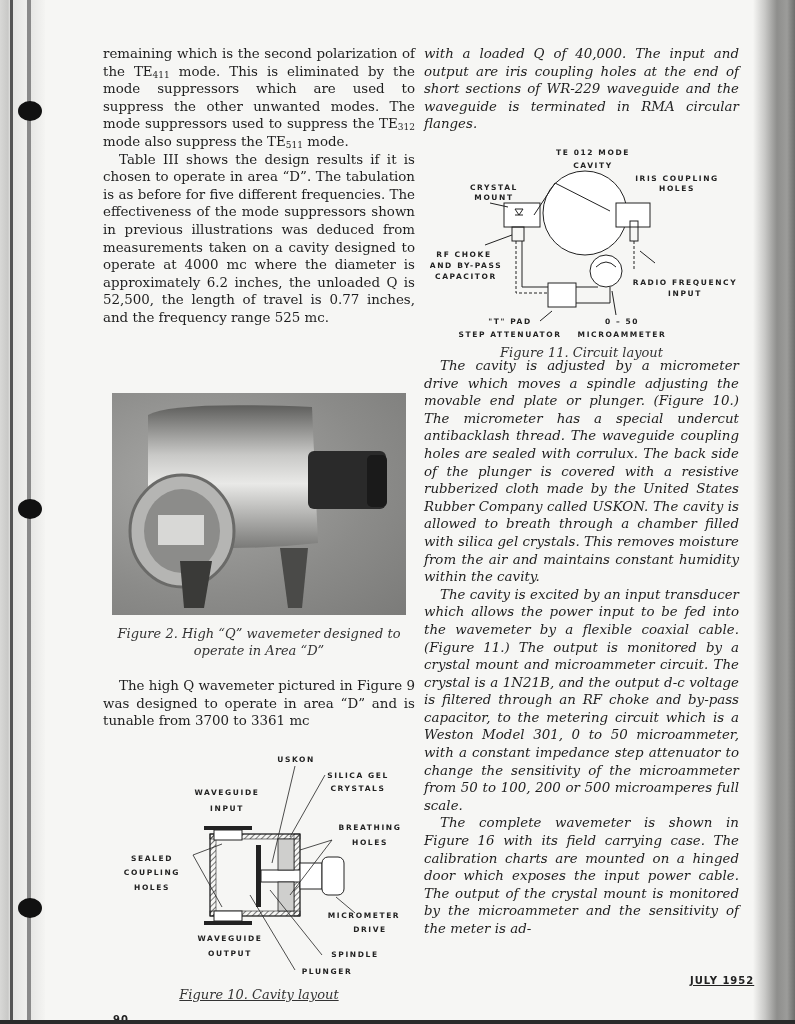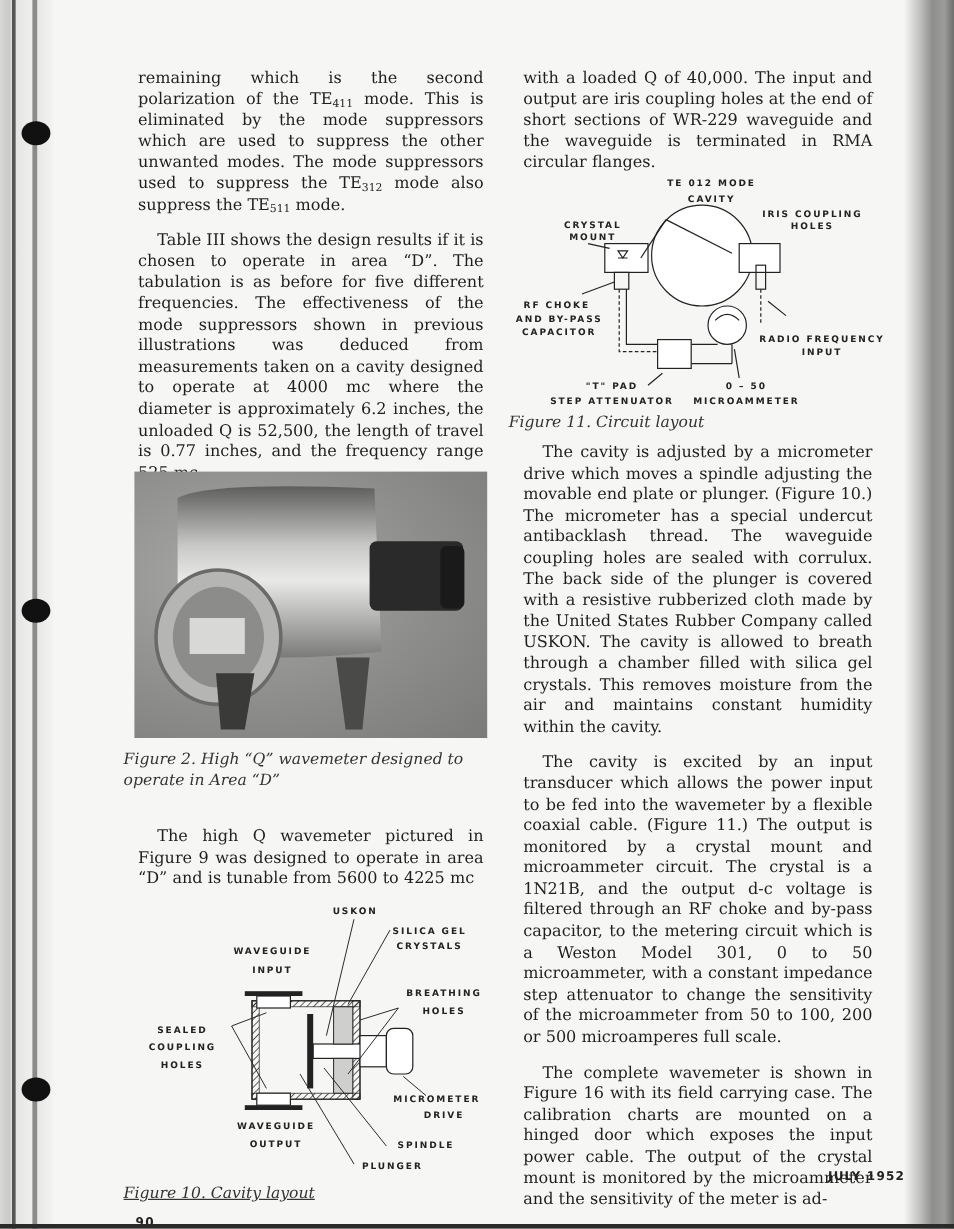--- a/index.html
+++ b/index.html
@@ -16,25 +16,25 @@
   .rule.r1 { left:10px; width:3px; background:#555; }
   .rule.r2 { left:27px; width:4px; background:#8a8a8a; }
   .hole { position:absolute; left:18px; width:24px; height:20px; border-radius:50%; background:#111; }
   
   .edge { position:absolute; right:0; top:0; width:42px; height:1024px;
     background:linear-gradient(90deg,rgba(246,246,244,0) 0, #c8c8c6 12px, #8e8e8c 24px, #9c9c9a 34px, #6e6e6c 42px); }
   .bottom-bar { position:absolute; left:0; right:0; bottom:0; height:4px; background:#2a2a2a; }
 
   .col { position:absolute; font-size:13.4px; line-height:17.6px; text-align:justify; }
   .col.left { left:103px; width:312px; }
-  .col.right { left:424px; width:315px; }
-  .col p { margin:12px; }
+  .col.right { left:424px; width:315px;font-style:italic; }
+  .col p { margin:0; }
   .col p.ind { text-indent:16px; }
   sub { font-size:9px; vertical-align:-2px; line-height:0; }
-  .cap { font-style:italic; font-size:13px; line-height:17px; color:#333; }
+  .cap { font-style:italic; text-align:center; font-size:13px; line-height:17px; color:#333; }
 
   .photo { position:absolute; left:112px; top:393px; width:294px; height:222px;
     background:radial-gradient(ellipse at 30% 40%, #a9a9a7 0%, #8b8b89 60%, #7b7b79 100%); overflow:hidden; }
   .lbl { font-family:"DejaVu Sans", sans-serif; font-weight:bold; font-size:7.5px; letter-spacing:1.6px; fill:#222; }
   .pg-foot { position:absolute; font-family:"DejaVu Sans", sans-serif; font-weight:bold; font-size:10px; letter-spacing:1px; color:#222; }
 </style>
 </head>
 <body>
 
 <div class="binder"></div>
@@ -67,21 +67,21 @@
     <ellipse cx="70" cy="138" rx="38" ry="42" fill="#8c8c8a"></ellipse>
     <rect x="46" y="122" width="46" height="30" fill="#d8d8d6"></rect>
     <path d="M68 168 L100 168 L92 215 L72 215 Z" fill="#3a3a38"></path>
     <path d="M168 155 L196 155 L190 215 L176 215 Z" fill="#4a4a48"></path>
   </svg>
 </div>
 
 <div class="cap" style="position:absolute; left:103px; top:625px; width:312px;">Figure 2.  High “Q” wavemeter designed to operate in Area “D”</div>
 
 <div class="col left" style="top:677px">
-  <p class="ind">The high Q wavemeter pictured in Figure 9 was designed to operate in area “D” and is tunable from 5600 to 4225 mc</p>
+  <p class="ind">The high Q wavemeter pictured in Figure 9 was designed to operate in area “D” and is tunable from 3700 to 3361 mc</p>
 </div>
 
 <svg style="position:absolute; left:100px; top:745px;" width="320" height="240" viewBox="0 0 320 240">
   <defs>
     <pattern id="hatch" width="4" height="4" patternUnits="userSpaceOnUse" patternTransform="rotate(45)">
       <line x1="0" y1="0" x2="0" y2="4" stroke="#222" stroke-width="1.2"></line>
     </pattern>
   </defs>
 
   <rect x="110" y="89" width="90" height="82" fill="none" stroke="#222" stroke-width="1"></rect>
@@ -186,14 +186,14 @@
   </g>
 </svg>
 <div class="cap" style="position:absolute; left:424px; top:344px; width:315px;">Figure 11.  Circuit layout</div>
 
 <div class="col right" style="top:357px">
   <p class="ind">The cavity is adjusted by a micrometer drive which moves a spindle adjusting the movable end plate or plunger. (Figure 10.) The micrometer has a special undercut antibacklash thread. The waveguide coupling holes are sealed with corrulux. The back side of the plunger is covered with a resistive rubberized cloth made by the United States Rubber Company called USKON. The cavity is allowed to breath through a chamber filled with silica gel crystals. This removes moisture from the air and maintains constant humidity within the cavity.</p>
   <p class="ind">The cavity is excited by an input transducer which allows the power input to be fed into the wavemeter by a flexible coaxial cable. (Figure 11.) The output is monitored by a crystal mount and microammeter circuit. The crystal is a 1N21B, and the output d-c voltage is filtered through an RF choke and by-pass capacitor, to the metering circuit which is a Weston Model 301, 0 to 50 microammeter, with a constant impedance step attenuator to change the sensitivity of the microammeter from 50 to 100, 200 or 500 microamperes full scale.</p>
   <p class="ind">The complete wavemeter is shown in Figure 16 with its field carrying case. The calibration charts are mounted on a hinged door which exposes the input power cable. The output of the crystal mount is monitored by the microammeter and the sensitivity of the meter is ad-</p>
 </div>
 
-<div class="pg-foot" style="left:690px; top:975px;">JULY 1952</div>
+<div class="pg-foot" style="left:690px; top:975px;text-decoration:underline;">JULY 1952</div>
 <div class="bottom-bar"></div>
 
 </body></html>

